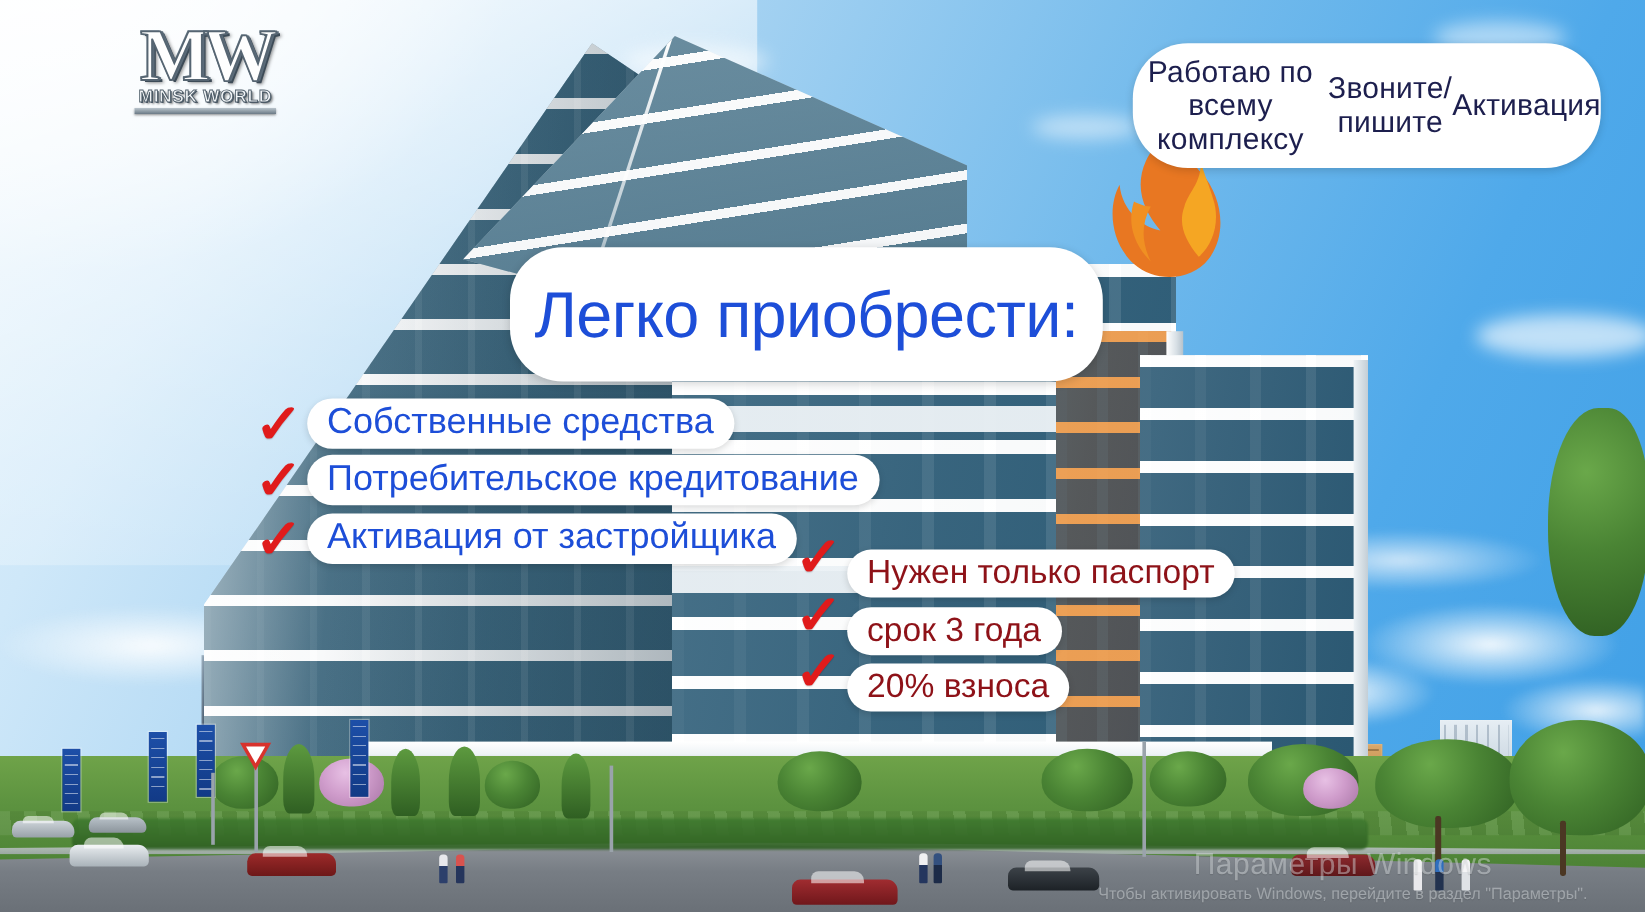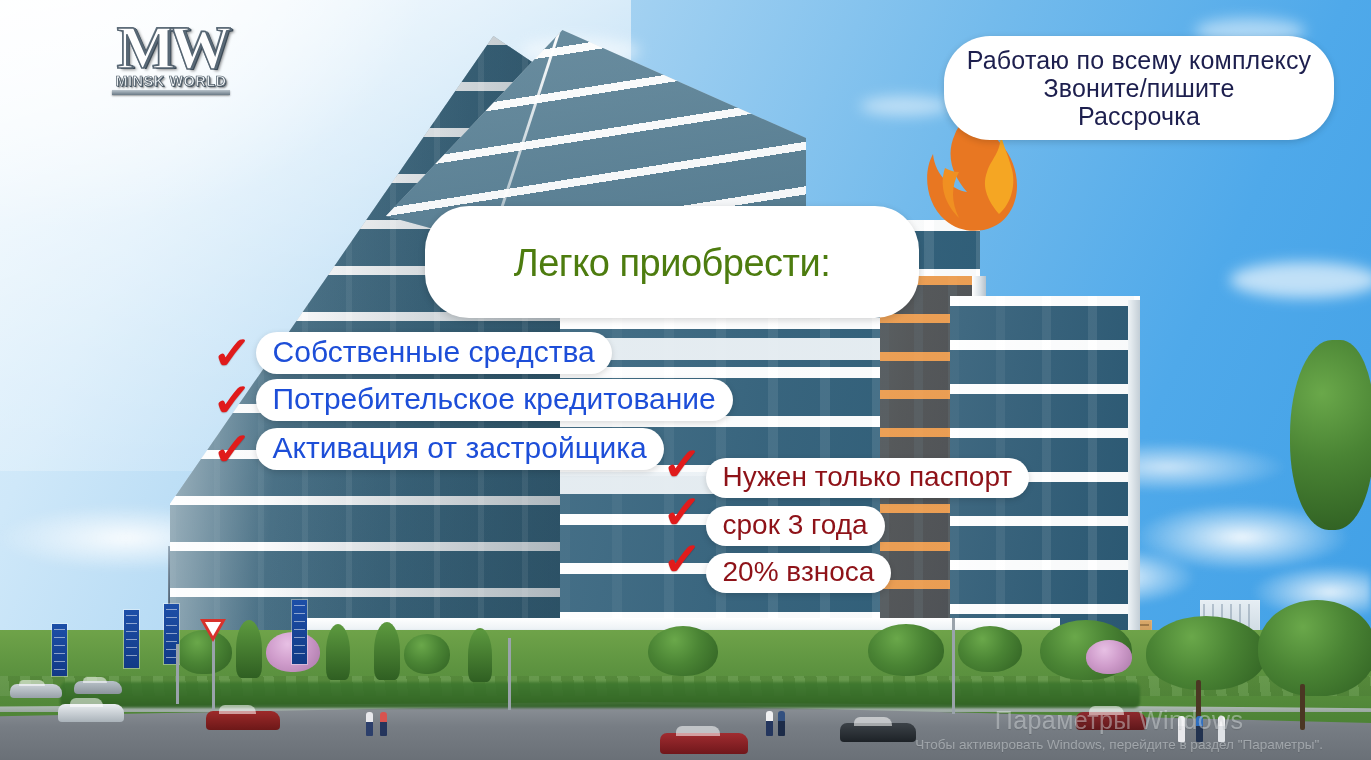--- a/index.html
+++ b/index.html
@@ -291,34 +291,34 @@
     background:#fff;
     border-radius:999px;
     box-shadow:0 2px 7px rgba(0,0,0,.16);
     display:flex; align-items:center; justify-content:center;
   }
 
   #contact-bubble {
     left:944px; top:36px; width:390px; height:104px;
     border-radius:46px;
     text-align:center;
-    flex-direction:column;
+    flex-direction:row;
     color:#1d1f4e;
     font-size:25px; line-height:1.12; font-weight:400;
     letter-spacing:.2px;
   }
 
   #headline-bubble {
     left:425px; top:206px; width:494px; height:112px;
     border-radius:44px;
     flex-direction:column; align-items:center; justify-content:center;
     padding-top:2px;
   }
   .headline-main {
-    color:#4d7c0f; font-size:38px; line-height:1.0; font-weight:400;
+    color:#1d4ed8; font-size:54px; line-height:1.0; font-weight:400;
     letter-spacing:-.5px;
   }
   .headline-sub {
     color:#a51218; font-size:18.5px; margin-top:3px; letter-spacing:-.1px;
   }
 
   .check-row { position:absolute; display:flex; align-items:center; }
   .check {
     font-size:46px; line-height:1; color:#e01b1b; font-weight:700;
     margin-right:4px; text-shadow:0 1px 1px rgba(0,0,0,.18);
@@ -465,21 +465,21 @@
     <svg viewBox="0 0 105 170" width="105" height="170" aria-hidden="true">
       <path d="M62 4 C70 36 48 48 40 66 C30 88 38 108 52 124 C38 122 20 108 18 86 C8 104 10 134 30 152 C48 168 78 166 92 148 C108 128 104 96 86 76 C74 62 62 44 62 4 Z" fill="#e87722"></path>
       <path d="M84 58 C90 82 76 90 72 104 C66 120 74 134 84 146 C96 136 102 116 96 98 C92 84 86 72 84 58 Z" fill="#f5a623"></path>
       <path d="M30 100 C24 118 30 136 44 150 C36 134 36 118 44 104 C38 104 34 102 30 100 Z" fill="#f09022"></path>
     </svg>
   </div>
 
   <div class="bubble" id="contact-bubble">
     <span>Работаю по всему комплексу</span>
     <span>Звоните/пишите</span>
-    <span>Рассрочка</span>
+    <span>Активация</span>
   </div>
 
   <div class="bubble" id="headline-bubble">
     <div class="headline-main">Легко приобрести:</div>
   </div>
 
   <div class="check-row" id="row-own">
     <span class="check">✓</span>
     <span class="pill pill-navy">Собственные средства</span>
   </div>

